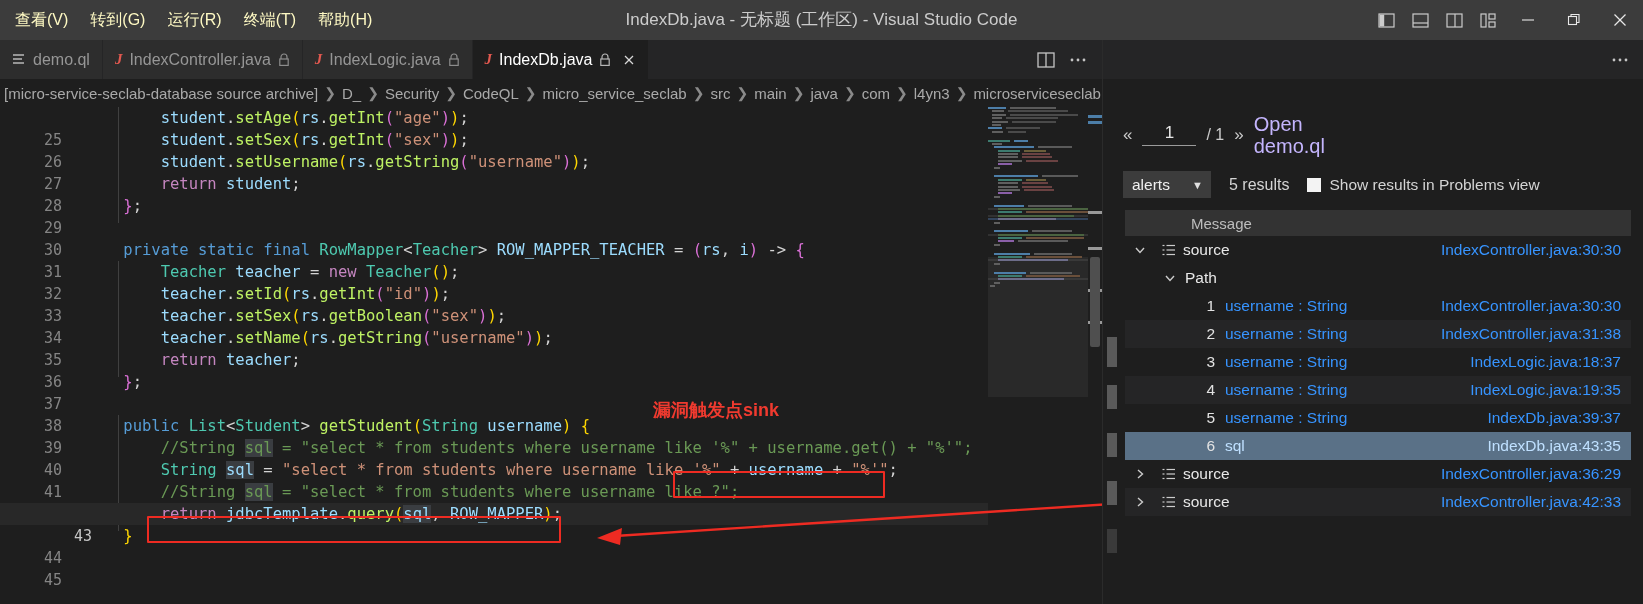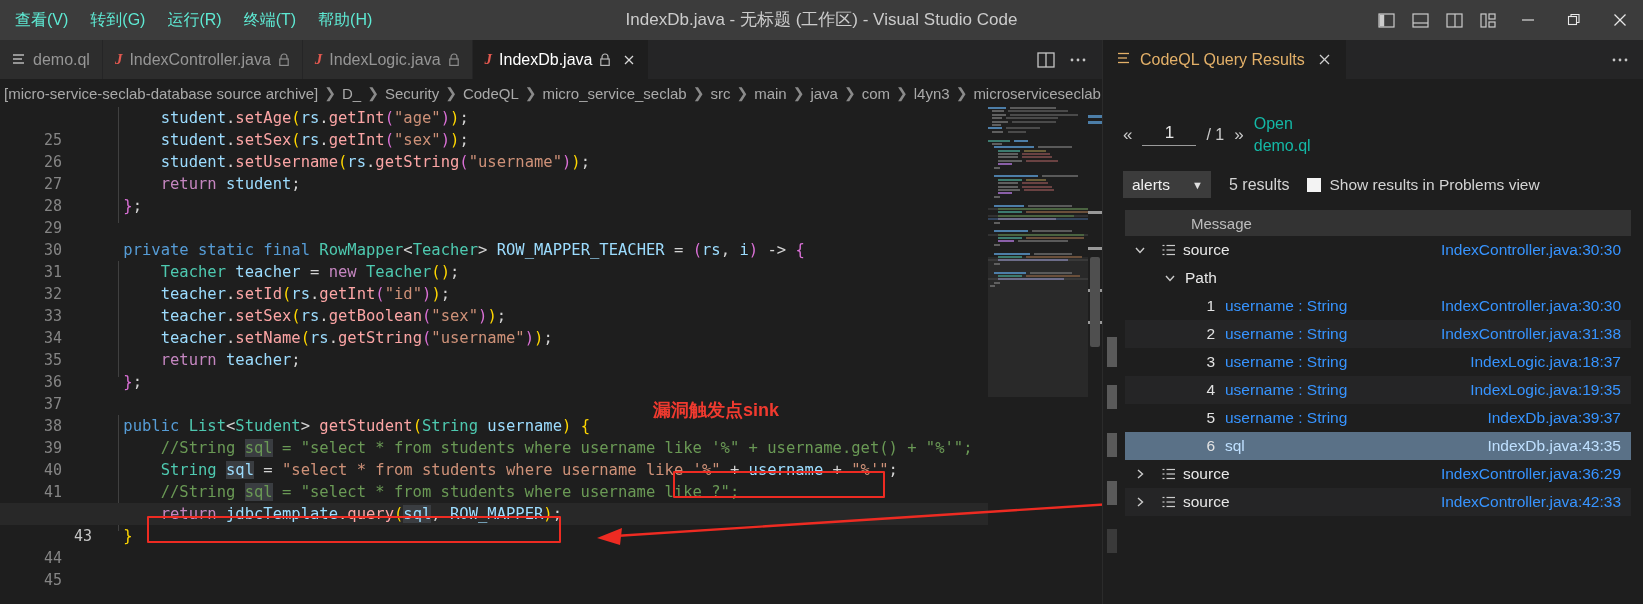--- a/index.html
+++ b/index.html
@@ -12,21 +12,21 @@
   }
   .app { position: relative; width: 1643px; height: 604px; background:#1e1e1e; }
 
   
   .titlebar {
     position:absolute; left:0; top:0; width:1643px; height:40px;
     background:#3c3c3c; display:flex; align-items:center;
   }
   .menus { display:flex; align-items:center; padding-left:4px; flex:0 0 auto; }
   .menu-item {
-    color:#5eead4; font-size:16px; padding:4px 11px; line-height:20px;
+    color:#fef9c3; font-size:16px; padding:4px 11px; line-height:20px;
     white-space:nowrap; cursor:default;
   }
   .win-title {
     position:absolute; left:0; right:0; text-align:center;
     color:#cccccc; font-size:17px; line-height:40px; pointer-events:none;
     white-space:nowrap;
   }
   .title-right {
     position:absolute; right:0; top:0; height:40px;
     display:flex; align-items:center; z-index:3;
@@ -88,21 +88,21 @@
   }
   .line.cur .ln { color:#c6c6c6;margin-left:30px; }
   .code { position:absolute; left:86px; top:0; }
   .indent-guide {
     position:absolute; top:0; bottom:0; width:1px; background:#404040;
   }
   
   .kw   { color:#c586c0;margin-top:39px; }
   .kw2  { color:#569cd6; }
   .type { color:#4ec9b0; }
-  .fn   { color:#fca5a5;text-align:center; }
+  .fn   { color:#bef264;text-align:center; }
   .var  { color:#9cdcfe; }
   .str  { color:#ce9178; }
   .cmt  { color:#6a9955; }
   .pl   { color:#d4d4d4; }
   .p1   { color:#ffd700; }
   .p2   { color:#da70d6; }
   .sel  { background:#3a3d41; }
 
   .minimap {
     position:absolute; right:14px; top:0; width:100px; height:497px;
@@ -156,21 +156,21 @@
   .pager input {
     width:54px; background:transparent; border:none; border-bottom:1px solid #9b9b9b;
     color:#e6e6e6; font-size:17px; text-align:center; font-family:"Liberation Sans", sans-serif;
     outline:none; padding-bottom:2px;
   }
   .pager .total { color:#cccccc; font-size:16px; }
   .run-meta {
     color:#d6d6d6; font-size:15.5px; line-height:22px; width:180px; margin-top:10px;
   }
   .open-link {
-    color:#14b8a6; font-size:16px; line-height:22px; width:70px; margin-top:22px; cursor:pointer;
+    color:#c4b5fd; font-size:20px; line-height:22px; width:70px; margin-top:22px; cursor:pointer;
   }
 
   .toolbar2 {
     display:flex; align-items:center; gap:18px; padding:6px 12px 8px 20px;
   }
   .sel-wrap { position:relative; }
   select.alerts {
     -webkit-appearance:none; appearance:none;
     background:#3c3c3c; color:#f0f0f0; border:1px solid #3c3c3c;
     font-size:15.5px; padding:4px 28px 4px 8px; width:88px;
@@ -661,36 +661,20 @@
 
   <div class="anno-box" style="left:1158px; top:487px; width:416px; height:28px;"></div>
 
   <svg class="anno-svg" width="1643" height="604">
     <line x1="1158" y1="501" x2="615" y2="536" stroke="#ee2b22" stroke-width="2.4"></line>
     <polygon points="597,538 622,528 620,545" fill="#ee2b22"></polygon>
   </svg>
 
   <div class="panel">
     <div class="panel-tabbar">
-      <div class="panel-tab">
-        <span>
-          <svg width="15" height="14" viewBox="0 0 15 14">
-              <line x1="1" y1="2.5" x2="12" y2="2.5" stroke="#e4b169" stroke-width="1.3"></line>
-              <line x1="1" y1="7" x2="10" y2="7" stroke="#e4b169" stroke-width="1.3"></line>
-              <line x1="1" y1="11.5" x2="12" y2="11.5" stroke="#e4b169" stroke-width="1.3"></line>
-            </svg>
-        </span>
-        <span>CodeQL Query Results</span>
-        <span class="p-close">
-          <svg width="15" height="15" viewBox="0 0 15 15">
-              <line x1="3" y1="3" x2="12" y2="12" stroke="#cfcfcf" stroke-width="1.3"></line>
-              <line x1="12" y1="3" x2="3" y2="12" stroke="#cfcfcf" stroke-width="1.3"></line>
-            </svg>
-        </span>
-      </div>
       <div class="panel-actions">
         <svg width="18" height="6" viewBox="0 0 18 6">
             <circle cx="3" cy="3" r="1.4" fill="#c5c5c5"></circle>
             <circle cx="9" cy="3" r="1.4" fill="#c5c5c5"></circle>
             <circle cx="15" cy="3" r="1.4" fill="#c5c5c5"></circle>
           </svg>
       </div>
     </div>
 
     <div class="panel-body">

